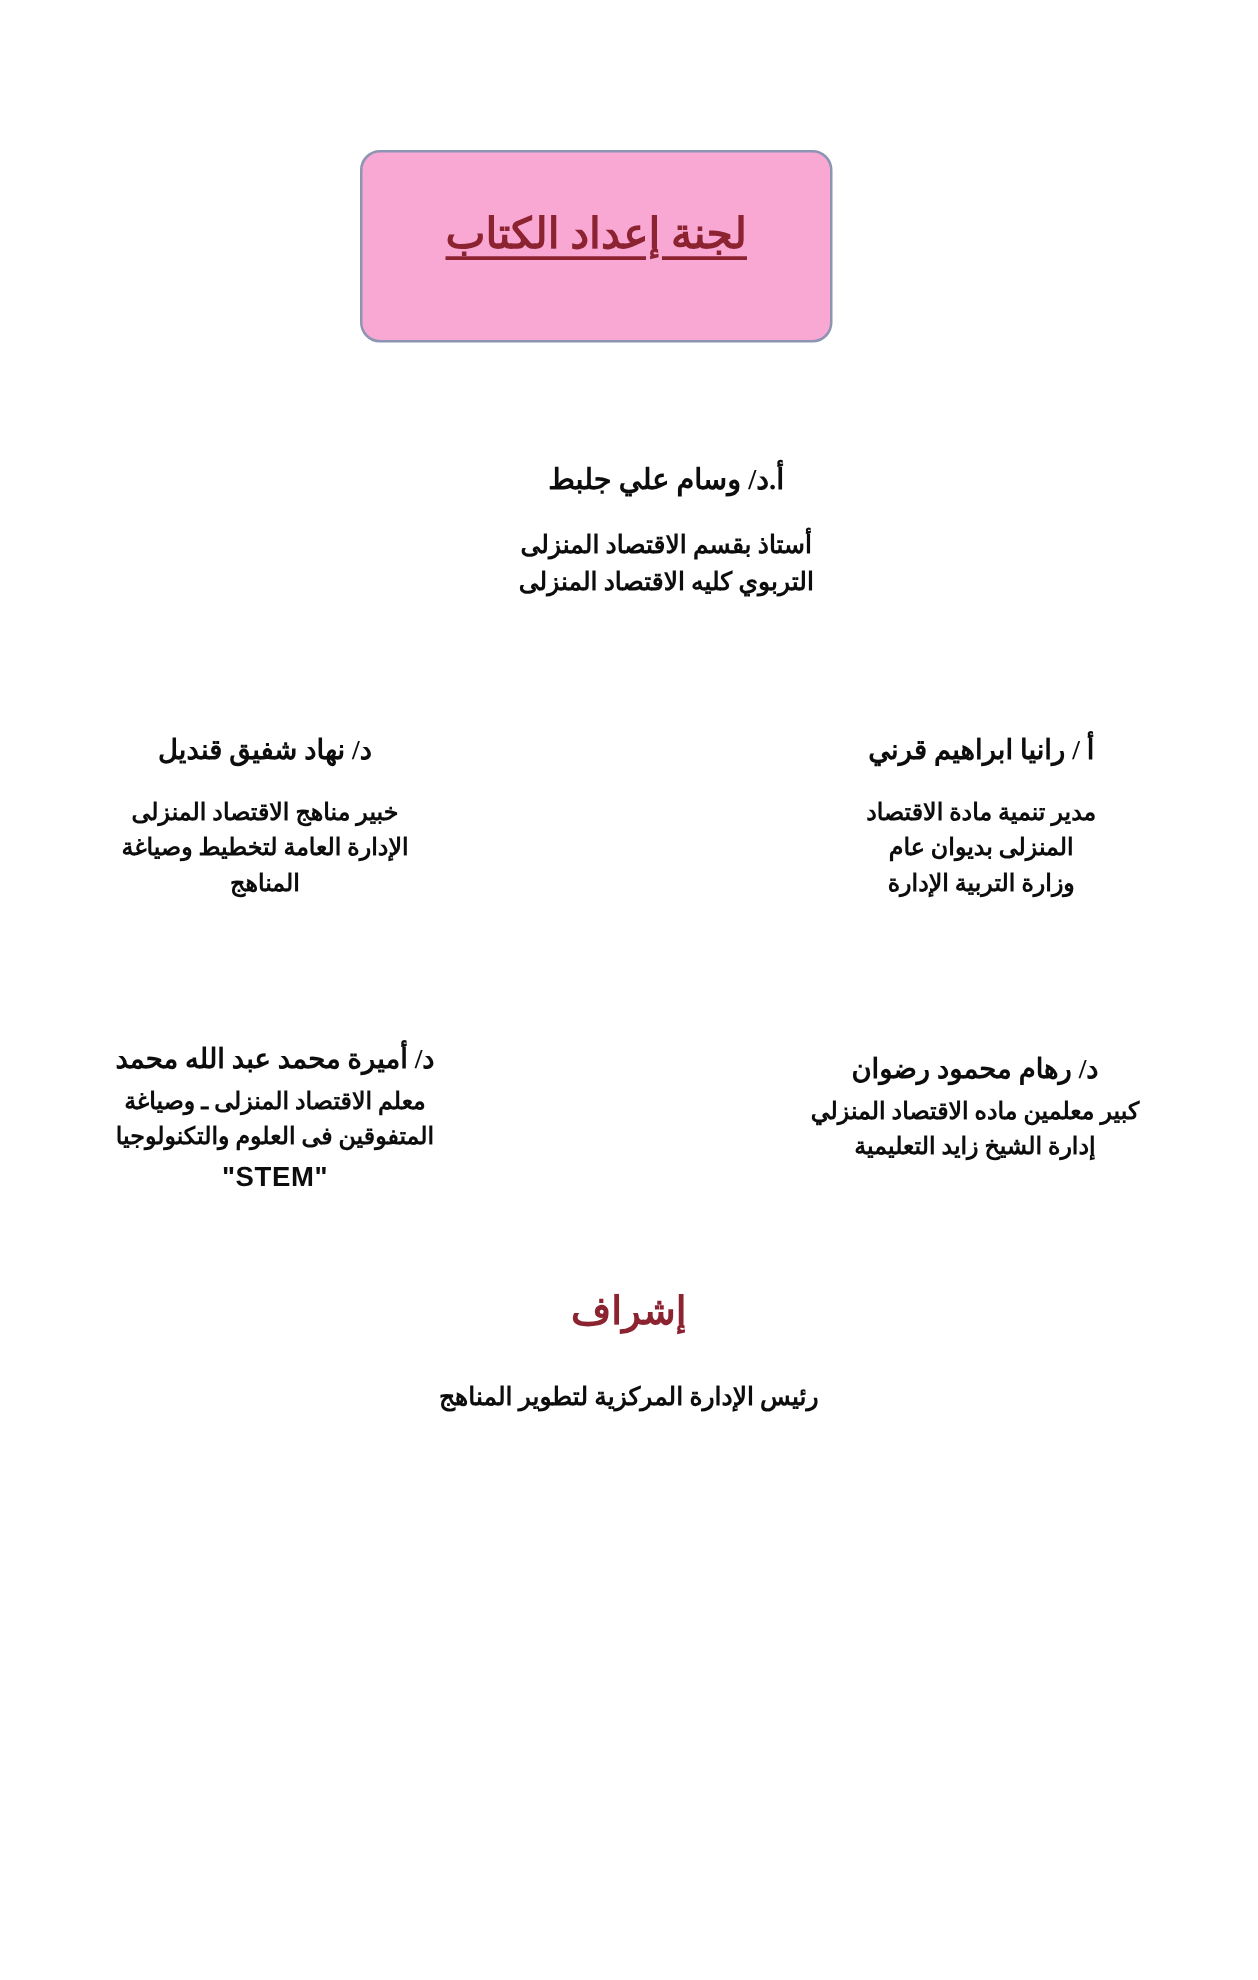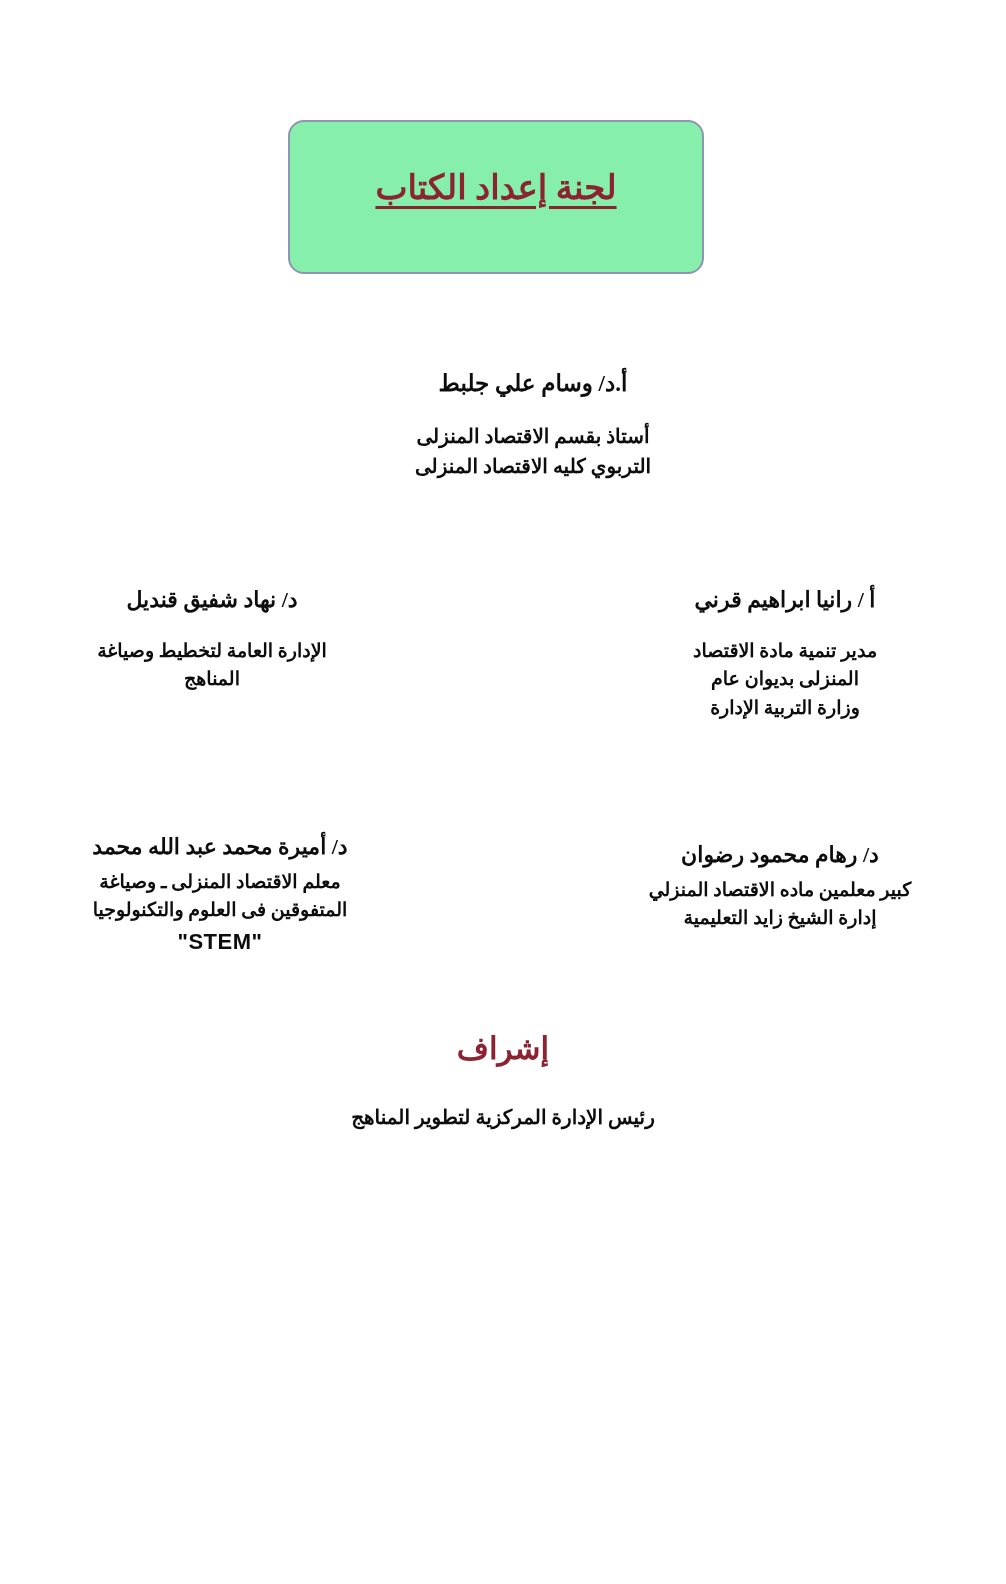--- a/index.html
+++ b/index.html
@@ -21,23 +21,23 @@
     width: 1006px;
     height: 1584px;
     background: #ffffff;
   }
 
   
   .title-box {
     position: absolute;
     left: 288px;
     top: 120px;
-    width: 416px;
+    width: 378px;
     height: 154px;
-    background: #86efac;
+    background: #f9a8d4;
     border: 2px solid #8d95b2;
     border-radius: 16px;
     box-sizing: border-box;
   }
   .title-text {
     position: absolute;
     left: 0;
     right: 0;
     top: 46px;
     text-align: center;
@@ -168,20 +168,21 @@
     <div class="aff">
       <div>مدير تنمية مادة الاقتصاد</div>
       <div>المنزلى بديوان عام</div>
       <div>وزارة التربية الإدارة</div>
     </div>
   </div>
 
   <div class="person gap-lg" id="author-left-1">
     <div class="name">د/ نهاد شفيق قنديل</div>
     <div class="aff">
+      <div>خبير مناهج الاقتصاد المنزلى</div>
       <div>الإدارة العامة لتخطيط وصياغة</div>
       <div>المناهج</div>
     </div>
   </div>
 
   <div class="person gap-sm" id="author-right-2">
     <div class="name">د/ رهام محمود رضوان</div>
     <div class="aff">
       <div>كبير معلمين ماده الاقتصاد المنزلي</div>
       <div>إدارة الشيخ زايد التعليمية</div>

